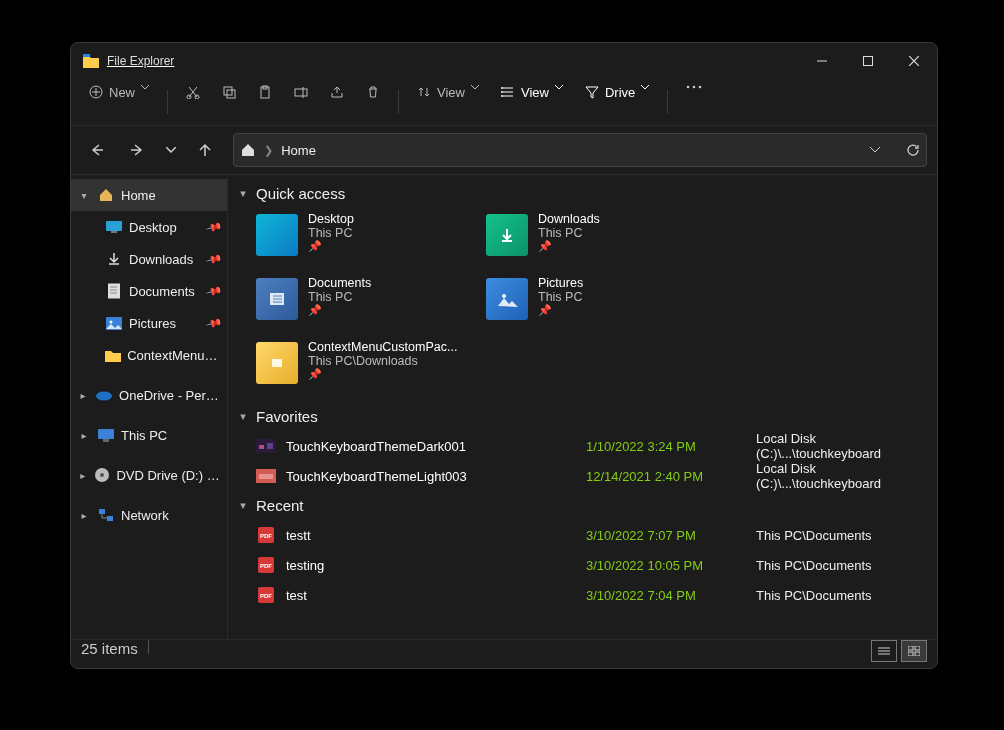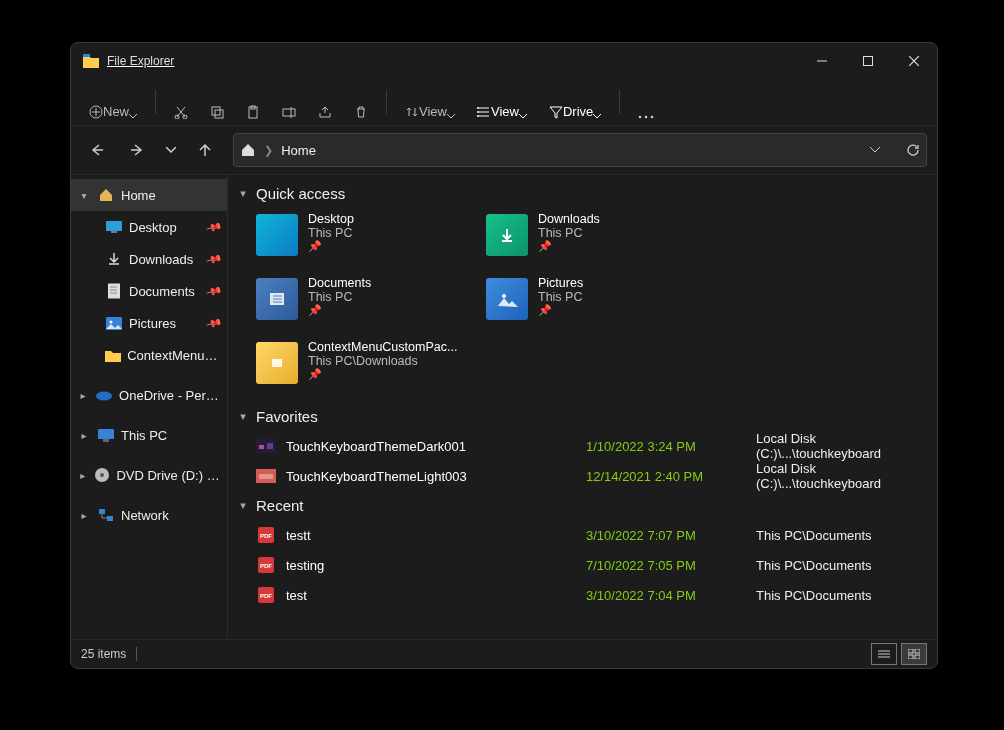--- a/index.html
+++ b/index.html
@@ -50,21 +50,22 @@
   display:flex;
   align-items:center;
   padding: 0 8px;
   border-bottom: 1px solid #2a2a2a;
   gap:2px;
 }
 .tbtn {
   height:34px;
   padding: 0 10px;
   display:flex;
-  align-items:flex-end;
+  align-items:flex-start;
+  gap:6px;
   color:#bbb;
   border-radius:4px;
   font-size:13px;
 }
 .tsep {
   width:1px;
   height:24px;
   background:#3a3a3a;
   margin:0 6px;
 }
@@ -204,23 +205,22 @@
   display:flex; align-items:center; justify-content:center;
   flex-shrink:0;
 }
 .list-row .name { width:290px; color:#fff; }
 .list-row .date { width:160px; color:#84cc16; }
 .list-row .path { flex:1; color:#eee; }
 .statusbar {
   height:28px;
   border-top:1px solid #2a2a2a;
   display:flex;
-  align-items:center;
   padding:0 10px;
-  font-size:12px;
+  font-size:15px;
   color:#ccc;
 }
 .statusbar .sep2 { width:1px; height:14px; background:#555; margin:0 10px;}
 .statusbar .spacer { flex:1; }
 .viewbtn {
   width:24px; height:20px;
   border:1px solid #777;
   margin-left:4px;
   display:flex; align-items:center; justify-content:center;
 }
@@ -617,21 +617,21 @@
         <span class="path">This PC\Documents</span>
       </div>
       <div class="list-row">
         <span class="iconbox">
             <svg width="16" height="16">
               <rect width="16" height="16" rx="2" fill="#d73838"></rect>
               <text x="8" y="11" font-size="6" fill="#fff" text-anchor="middle" font-weight="bold">PDF</text>
             </svg>
           </span>
         <span class="name">testing</span>
-        <span class="date">7/10/2022 7:05 PM</span>
+        <span class="date">3/10/2022 10:05 PM</span>
         <span class="path">This PC\Documents</span>
       </div>
       <div class="list-row">
         <span class="iconbox">
             <svg width="16" height="16">
               <rect width="16" height="16" rx="2" fill="#d73838"></rect>
               <text x="8" y="11" font-size="6" fill="#fff" text-anchor="middle" font-weight="bold">PDF</text>
             </svg>
           </span>
         <span class="name">test</span>

